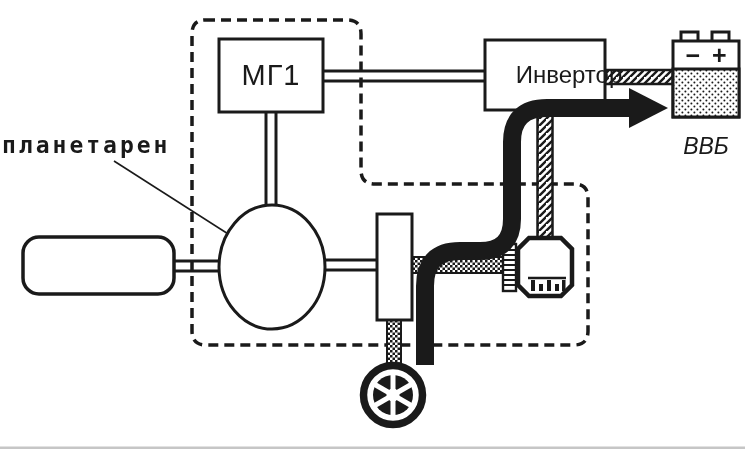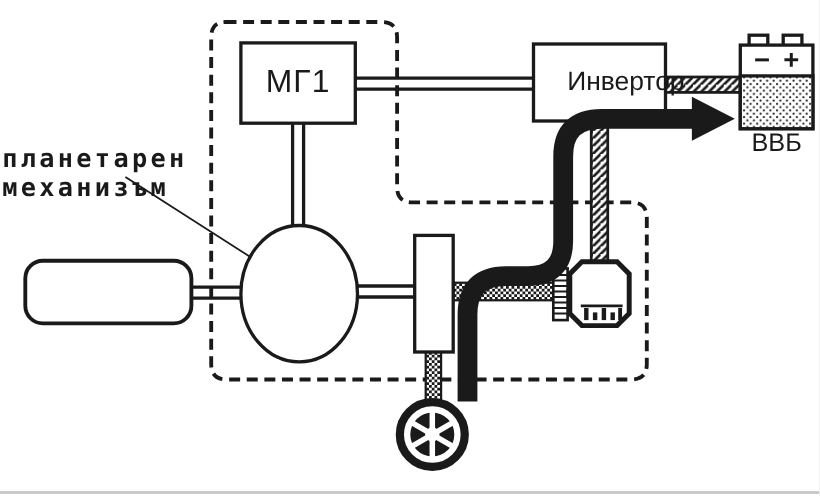--- a/index.html
+++ b/index.html
@@ -6,21 +6,21 @@
   .stage{
     position:relative;width:745px;height:451px;background:#ffffff;
     font-family:"Liberation Sans",sans-serif;color:#1a1a1a;overflow:hidden;
   }
   .stage svg{position:absolute;left:0;top:0;}
   .lbl{position:absolute;display:flex;align-items:center;justify-content:center;
        color:#1a1a1a;white-space:nowrap;}
   .lbl-mg1{left:219px;top:39px;width:104px;height:73px;font-size:29px;letter-spacing:1px;}
   .lbl-inverter{left:485px;top:40px;width:120px;height:70px;font-size:24px;margin-left:24px;}
   .lbl-batt-terms{left:673px;top:41px;width:66px;height:28px;font-size:25px;gap:12px;font-weight:bold;}
-  .lbl-bvb{left:673px;top:117px;width:66px;height:24px;font-size:23px;}
+  .lbl-bvb{left:673px;top:134px;width:66px;height:24px;font-size:23px;font-style:italic;}
   .lbl-engine{left:23px;top:237px;width:151px;height:57px;font-size:23px;}
   .lbl-mg2{left:604px;top:250px;width:82px;height:30px;font-size:30px;letter-spacing:2px;}
   .lbl-wheels{left:433px;top:376px;width:132px;height:32px;font-size:27px;}
   .lbl-planetary{
     left:2px;top:108px;width:210px;height:56px;display:block;
     font-family:"DejaVu Sans Mono",monospace;font-weight:bold;
     font-size:23px;line-height:26px;letter-spacing:3px;margin-top:24px;
   }
 </style>
 </head>
@@ -131,18 +131,17 @@
   <div class="lbl lbl-batt-terms">
     <span>−</span>
     <span>+</span>
   </div>
 
   <div class="lbl lbl-bvb">ВВБ</div>
 
 
   <div class="lbl lbl-planetary">
     <div>планетарен</div>
-    <div>механизъм</div>
   </div>
 
 
 
 </div>
 
 </body></html>

